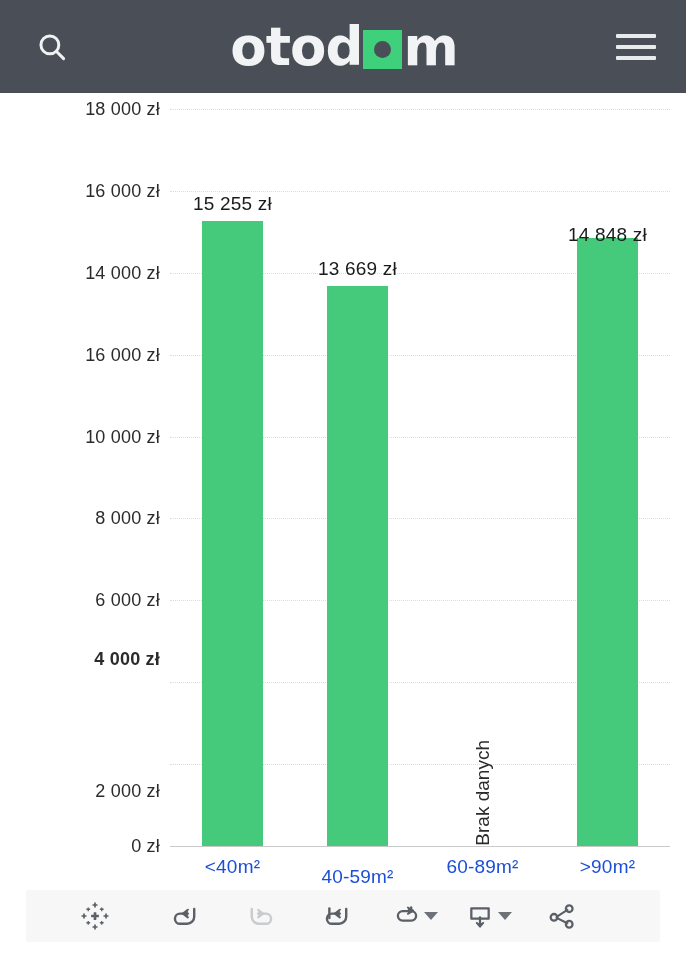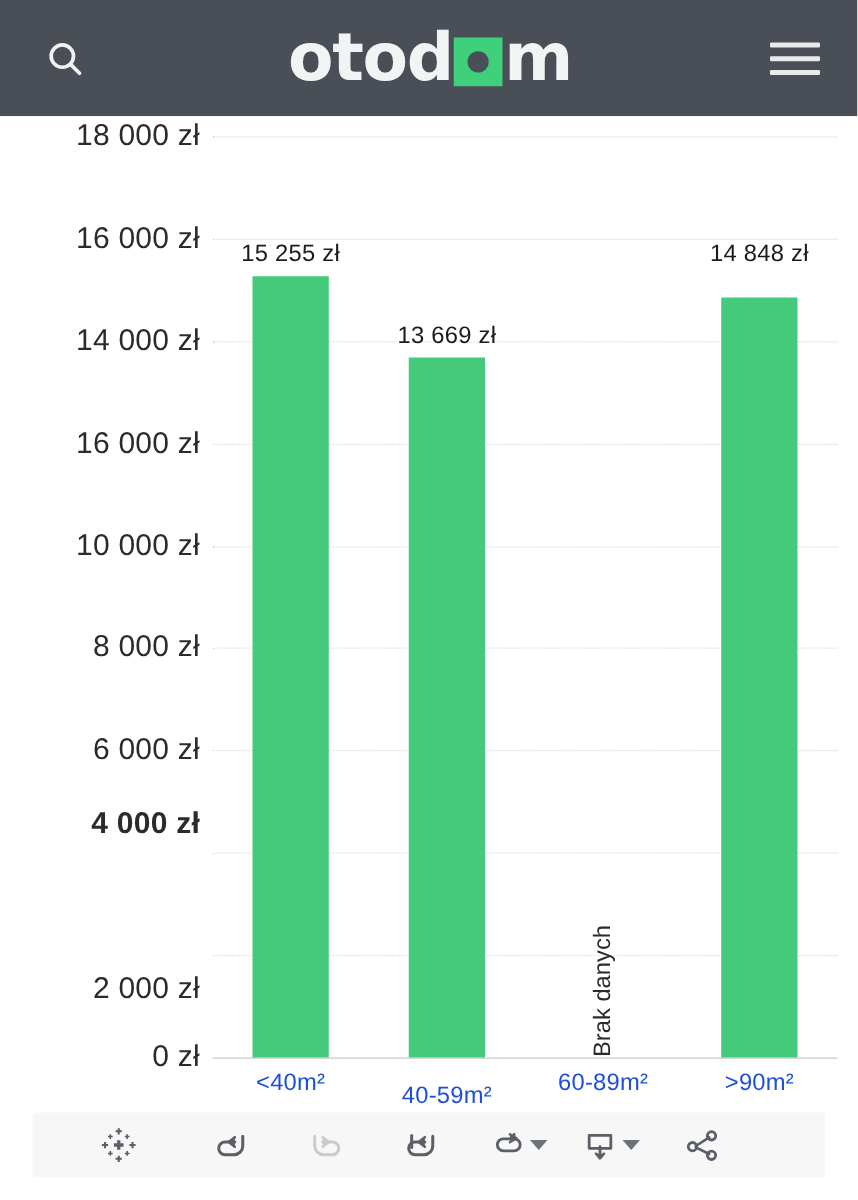--- a/index.html
+++ b/index.html
@@ -124,21 +124,21 @@
   .gridline.axis-base {
     border-top: 1px solid #c9c9c9;
   }
 
   .ytick {
     position: absolute;
     right: 100%;
     margin-right: 10px;
     transform: translateY(-50%);
     white-space: nowrap;
-    font-size: 24px;
+    font-size: 18px;
     color: #2b2b2b;
     letter-spacing: 0.2px;
   }
 
   .bar {
     position: absolute;
     bottom: 0;
     background: #45c97a;
   }
 
@@ -263,21 +263,21 @@
         <div class="ytick" style="top: 0px;">18 000 zł</div>
         <div class="bar" style="left: 32px; width: 61px; height: 624.607px; background: rgb(69, 201, 122);"></div>
         <div class="bar-label" style="left: 62.5px; top: 84.3925px;">15 255 zł</div>
         <div class="xtick" style="left: 62.5px;">&lt;40m²</div>
         <div class="bar" style="left: 157px; width: 61px; height: 559.67px; background: rgb(69, 201, 122);"></div>
         <div class="bar-label" style="left: 187.5px; top: 149.33px;">13 669 zł</div>
         <div class="xtick" style="left: 187.5px; margin-top: 20px;">40-59m²</div>
         <div class="nodata" style="left: 312.5px;"><span>Brak danych</span></div>
         <div class="xtick" style="left: 312.5px;">60-89m²</div>
         <div class="bar" style="left: 407px; width: 61px; height: 607.943px; background: rgb(69, 201, 122);"></div>
-        <div class="bar-label" style="left: 437.5px; top: 84px;">14 848 zł</div>
+        <div class="bar-label" style="left: 437.5px; top: 115px;">14 848 zł</div>
         <div class="xtick" style="left: 437.5px;">&gt;90m²</div>
       </div>
   </div>
 
   <div class="toolbar" id="toolbar">
       <div class="tb-gap" style="width: 54px;"></div>
       <div class="tb-item">
         <svg width="30" height="30" viewBox="0 0 24 24">
           <path d="M11.32 1.2000000000000002 H12.68 V2.52 H14 V3.8800000000000003 H12.68 V5.2 H11.32 V3.8800000000000003 H10 V2.52 H11.32 Z" fill="#5b6067"></path>
           <path d="M11.32 18.8 H12.68 V20.12 H14 V21.48 H12.68 V22.8 H11.32 V21.48 H10 V20.12 H11.32 Z" fill="#5b6067"></path>

